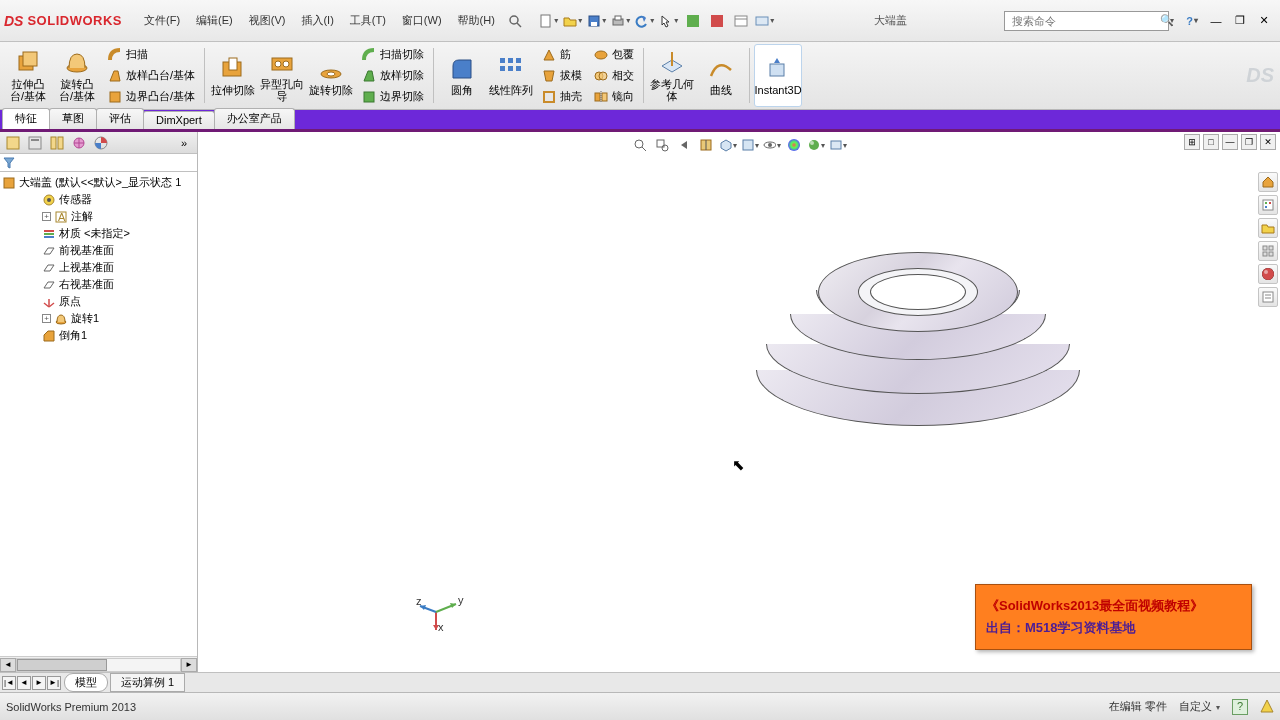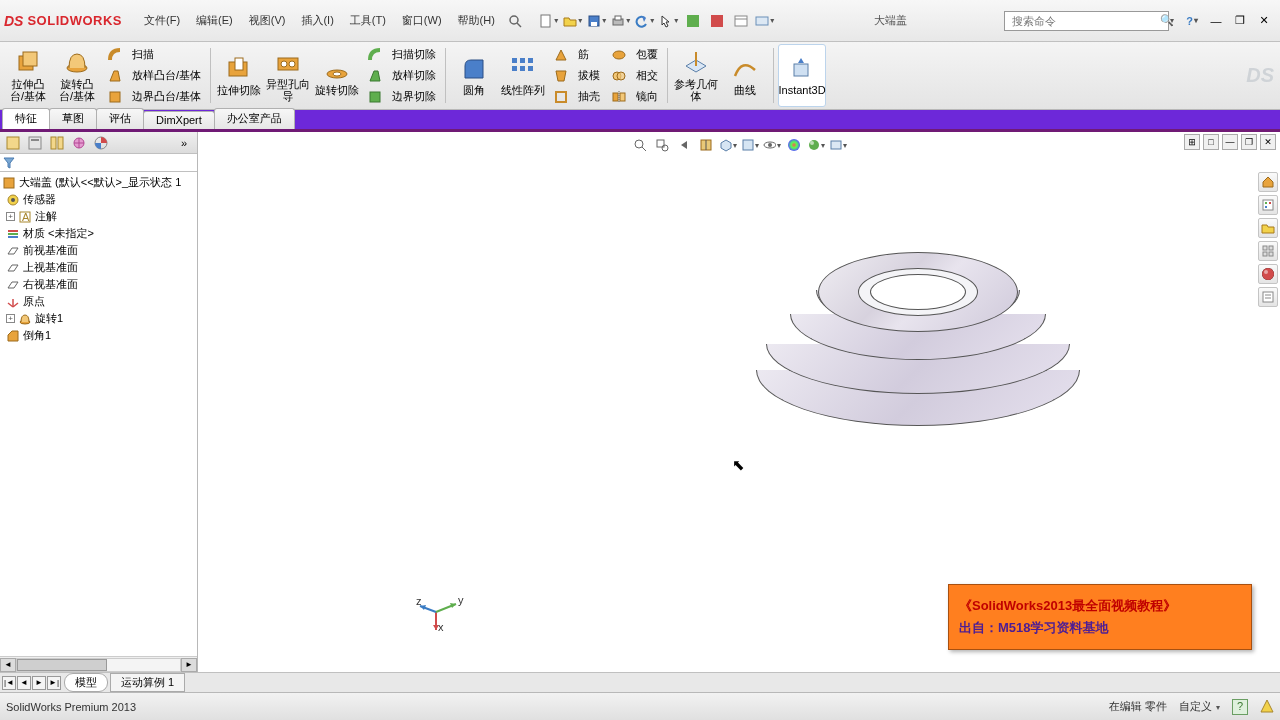--- a/index.html
+++ b/index.html
@@ -16,40 +16,40 @@
 .menubar .doc-name { margin:0 40px; color:#555;}
 .menubar .search { display:flex; align-items:center; background:#fff; border:1px solid #999; height:20px; width:165px;}
 .menubar .search .sicon{ width:16px; height:16px; background:#333; margin:0 2px;}
 .menubar .search input { border:none; outline:none; font-size:11px; flex:1; padding:0 3px;}
 .dropdown-arrow{ font-size:8px; color:#555; margin-left:1px;}
 
 
 .ribbon { height: 68px; background: linear-gradient(#f4f4f4,#e4e4e4); border-bottom:1px solid #b8b8b8; display:flex; align-items:stretch; padding:2px 4px; gap:1px;}
 .rbtn-big { width:48px; display:flex; flex-direction:column; align-items:center; justify-content:center; text-align:center; line-height:12px; padding:2px 1px; border-radius:3px; cursor:default;}
 .rbtn-big .ico{ width:26px; height:26px; margin-bottom:2px; display:flex; align-items:center; justify-content:center;}
-.rbtn-small { display:flex; align-items:center; gap:9px; padding:1px 3px; border-radius:3px; height:20px; cursor:default;}
+.rbtn-small { display:flex; align-items:center; gap:3px; padding:1px 3px; border-radius:3px; height:20px; cursor:default;}
 .rbtn-small .ico{ width:16px; height:16px; display:inline-flex; align-items:center; justify-content:center;}
 .ribbon .col{ display:flex; flex-direction:column; justify-content:space-around; padding:0 2px;}
 .ribbon .sep{ width:1px; background:#c0c0c0; margin:4px 3px;}
 .rbtn-big.active{ background:#fff; border:1px solid #bcd4ec; padding:9px 0;}
 
 
 .tabsbar { height:22px; background:#6d28d9; border-bottom:3px solid #701a75; display:flex; align-items:flex-end; padding-left:2px;}
 .tabsbar .tab{ padding:2px 12px 3px; background:linear-gradient(#f7f7f7,#e6e6e6); border:1px solid #b0b0b0; border-bottom:none; margin-right:-1px; cursor:default; border-radius:3px 3px 0 0; font-size:11px;}
 .tabsbar .tab.active{ background:#fff; font-weight:normal;}
 
 
 .main { position:absolute; top:132px; bottom:28px; left:0; right:0; display:flex;}
 .sidebar { width:198px; background:#f4f4f4; border-right:1px solid #b8b8b8; display:flex; flex-direction:column;}
 .side-toolbar{ height:22px; background:linear-gradient(#f0f0f0,#dcdcdc); border-bottom:1px solid #c0c0c0; display:flex; align-items:center; padding:0 3px; gap:2px;}
 .side-toolbar .sbtn{ width:20px; height:18px; display:flex; align-items:center; justify-content:center; border-radius:2px; cursor:default;}
 .side-filter{ height:18px; background:#fff; border-bottom:1px solid #c0c0c0; display:flex; align-items:center; padding:0 3px;}
 .tree{ flex:1; background:#fff; overflow:auto; padding:2px 0;}
 .tree .node{ display:flex; align-items:center; padding:1px 2px; gap:3px; cursor:default; white-space:nowrap;}
-.tree .indent1{ padding-left:6px;}
+.tree .indent1{ padding-left:6px;margin-left:36px;}
 .tree .expander{ width:9px; height:9px; border:1px solid #888; font-size:8px; line-height:7px; text-align:center; color:#555; background:#fff;}
 .tree .nico{ width:14px; height:14px; display:inline-flex; align-items:center; justify-content:center;}
 
 .viewport{ flex:1; background:#fff; position:relative;}
 .vp-toolbar{ position:absolute; top:-24px; left:50%; transform:translateX(-50%); height:22px; display:flex; align-items:center; gap:4px; background:transparent; z-index:5;}
 .vp-toolbar .vbtn{ width:18px; height:18px; display:flex; align-items:center; justify-content:center; cursor:default;}
 .vp-corner{ position:absolute; top:-24px; right:4px; display:flex; gap:3px;}
 .vp-corner .vbtn{ width:16px;height:16px; border:1px solid #aaa; background:#f0f0f0; font-size:9px; display:flex;align-items:center;justify-content:center;}
 
 
@@ -79,21 +79,21 @@
 .bottom-tabs .navbtn{ width:14px; height:14px; border:1px solid #999; background:#f4f4f4; font-size:8px; display:flex;align-items:center;justify-content:center; margin-right:1px; cursor:default;}
 .bottom-tabs .btab{ padding:1px 10px; background:#f4f4f4; border:1px solid #aaa; margin-left:2px; font-size:11px; cursor:default;}
 .bottom-tabs .btab.active{ background:#fff;border-radius:9px;}
 
 
 .statusbar{ position:absolute; bottom:0; left:0; right:0; height:28px; background:linear-gradient(#f2f2f2,#e0e0e0); border-top:1px solid #b8b8b8; display:flex; align-items:center; padding:0 6px; gap:12px;}
 .statusbar .sflex{flex:1;}
 .statusbar .sitem{ color:#333;}
 
 
-.banner{ position:absolute; right:28px; bottom:42px; width:304px; background:#ff7f1f; border:1px solid #a85010; padding:8px 10px; box-shadow:2px 2px 4px rgba(0,0,0,0.3);}
+.banner{ position:absolute; right:28px; bottom:42px; width:277px; background:#ff7f1f; border:1px solid #a85010; padding:8px 10px; box-shadow:2px 2px 4px rgba(0,0,0,0.3);}
 .banner .line{ font-weight:bold; font-size:13px; margin:4px 0;}
 .banner .l1{ color:#c00000;}
 .banner .l2{ color:#4c1d95;}
 .banner .l3{ color:#0018c0; font-style:italic; text-decoration:underline;}
 
 
 .hscroll{ position:absolute; bottom:48px; left:0; width:197px; height:16px; background:#efefef; border-top:1px solid #ccc; display:flex; align-items:center;}
 .hscroll .harrow{width:16px;height:14px;background:#dcdcdc;border:1px solid #aaa; font-size:8px; display:flex;align-items:center;justify-content:center;}
 .hscroll .htrack{flex:1; height:14px; background:#f4f4f4; border:1px solid #ccc; position:relative;}
 .hscroll .hthumb{position:absolute; left:0; top:0; bottom:0; width:90px; background:#cfcfcf; border:1px solid #999;}

